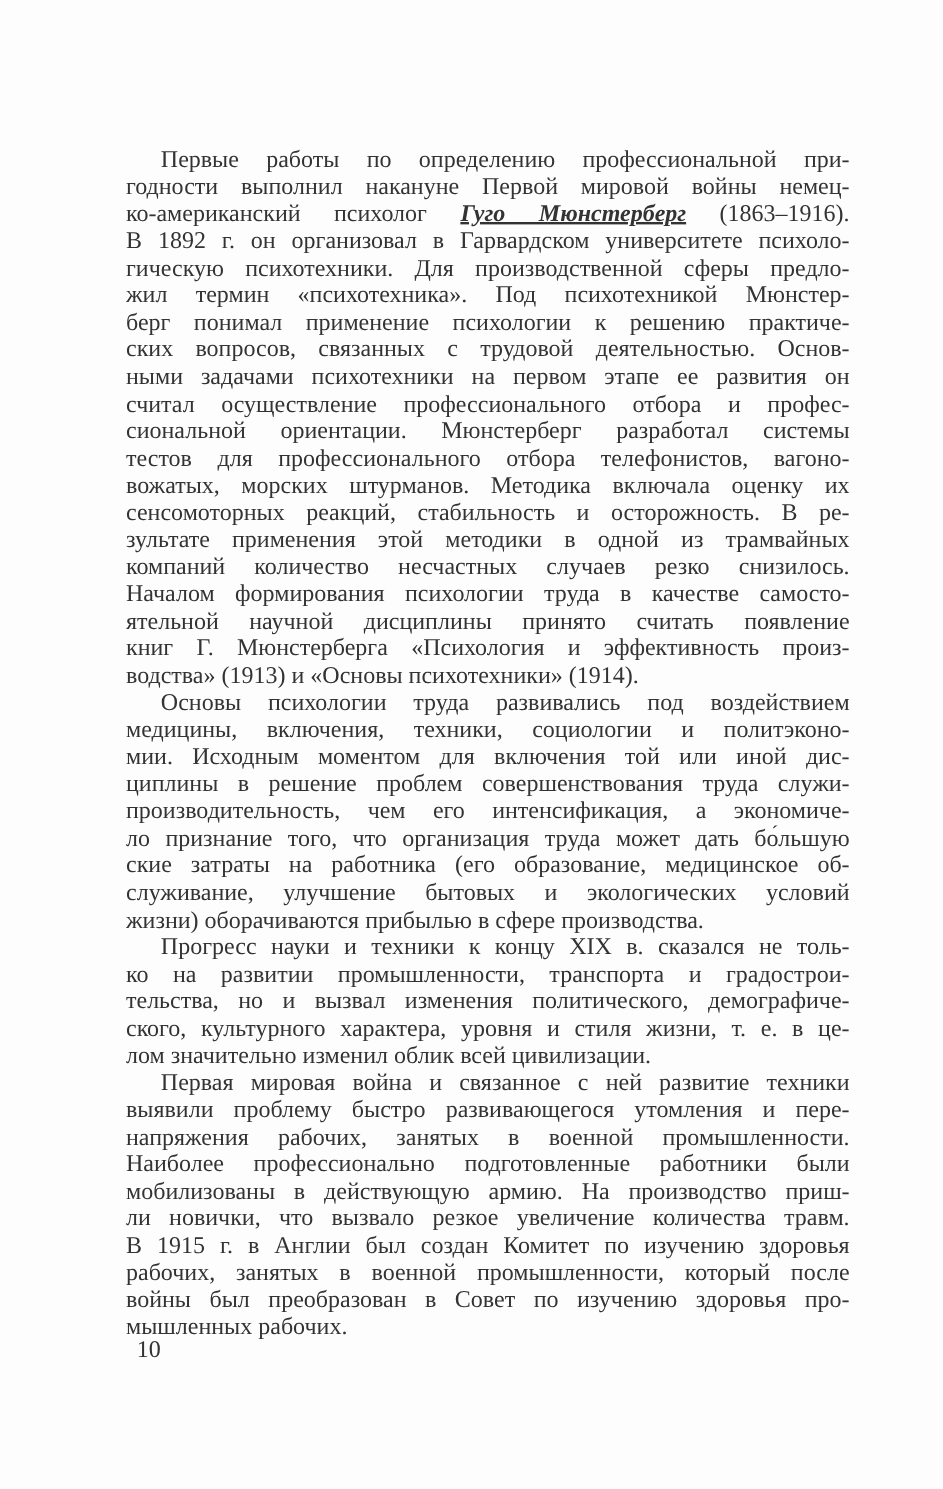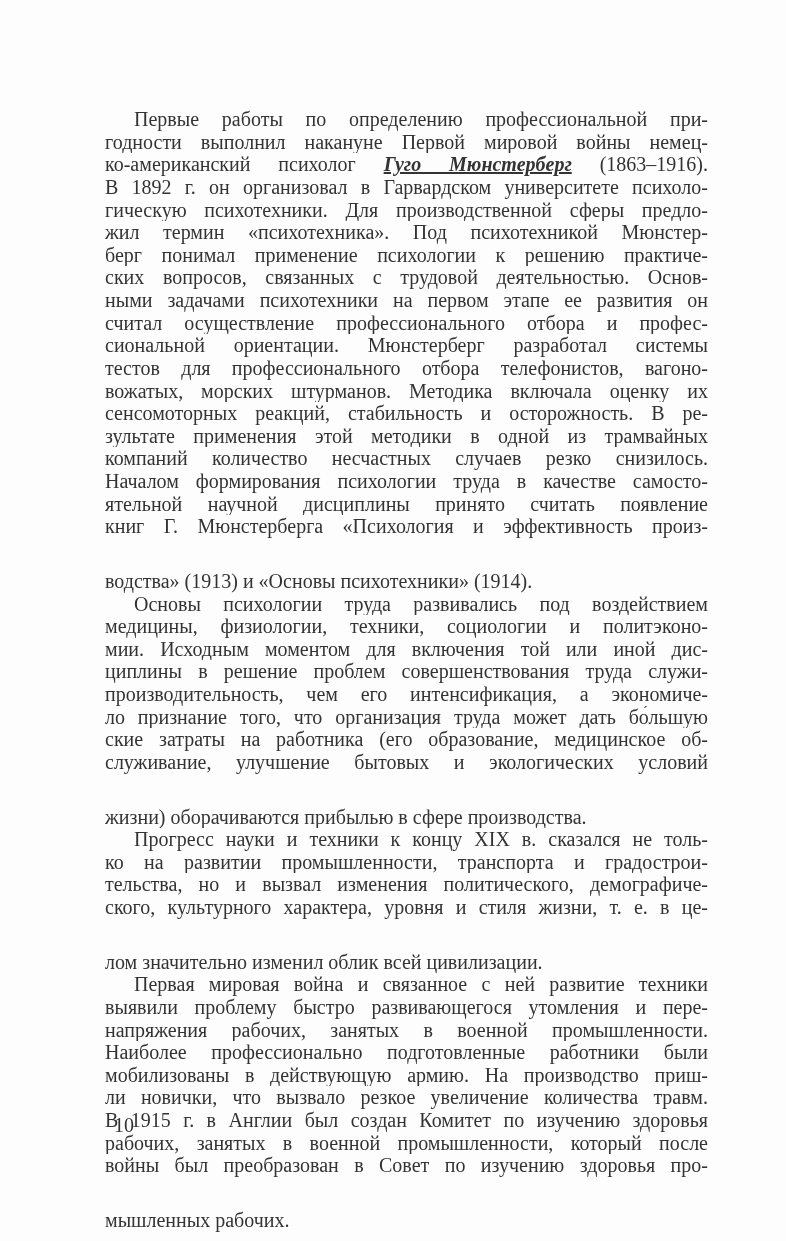--- a/index.html
+++ b/index.html
@@ -10,34 +10,34 @@
     position: relative;
     overflow: hidden;
   }
   .page {
     position: absolute; top: 0; left: 0;
     width: 786px; height: 1241px;
     background: var(--paper, #fdfdfd);
   }
   .text-block {
     position: absolute;
-    left: 105px; top: 108px; width: 603px;
+    left: 105px; top: 122px; width: 603px;
     color: var(--ink, #333333);
     font-size: 20px;
   }
   .paragraph { margin: 0; padding: 0; }
   .line {
     line-height: 22.63px;
     height: 22.63px;
     text-align: justify;
     text-align-last: justify;
     overflow: hidden;
   }
   .line.first { text-indent: 29px; }
-  .line.last { text-align-last: left; margin-top: 32px; }
+  .line.last { text-align-last: left; }
   .bold-italic { font-weight: bold; font-style: italic; text-decoration: underline; }
   .italic { }
   .page-number {
     position: absolute;
     left: 114px; top: 1114px;
     font-size: 20px; line-height: 23px;
     color: var(--ink, #333333);
   }
 </style>
 </head>
@@ -62,21 +62,21 @@
         <div class="line"><span>сенсомоторных реакций, стабильность и осторожность. В ре-</span></div>
         <div class="line"><span>зультате применения этой методики в одной из трамвайных</span></div>
         <div class="line"><span>компаний количество несчастных случаев резко снизилось.</span></div>
         <div class="line"><span>Началом формирования психологии труда в качестве самосто-</span></div>
         <div class="line"><span>ятельной научной дисциплины принято считать появление</span></div>
         <div class="line"><span>книг Г. Мюнстерберга «Психология и эффективность произ-</span></div>
         <div class="line last"><span>водства» (1913) и «Основы психотехники» (1914).</span></div>
       </div>
       <div class="paragraph">
         <div class="line first"><span>Основы психологии труда развивались под воздействием</span></div>
-        <div class="line"><span>медицины, физиологии, техники, социологии и политэконо-</span></div>
+        <div class="line"><span>медицины, включения, техники, социологии и политэконо-</span></div>
         <div class="line"><span>мии. Исходным моментом для включения той или иной дис-</span></div>
         <div class="line"><span>циплины в решение проблем совершенствования труда служи-</span></div>
         <div class="line"><span>производительность, чем его интенсификация, а экономиче-</span></div>
         <div class="line"><span>ло признание того, что организация труда может дать бо́льшую</span></div>
         <div class="line"><span>ские затраты на работника (его образование, медицинское об-</span></div>
         <div class="line"><span>служивание, улучшение бытовых и экологических условий</span></div>
         <div class="line last"><span>жизни) оборачиваются прибылью в сфере производства.</span></div>
       </div>
       <div class="paragraph">
         <div class="line first"><span>Прогресс науки и техники к концу XIX в. сказался не толь-</span></div>

